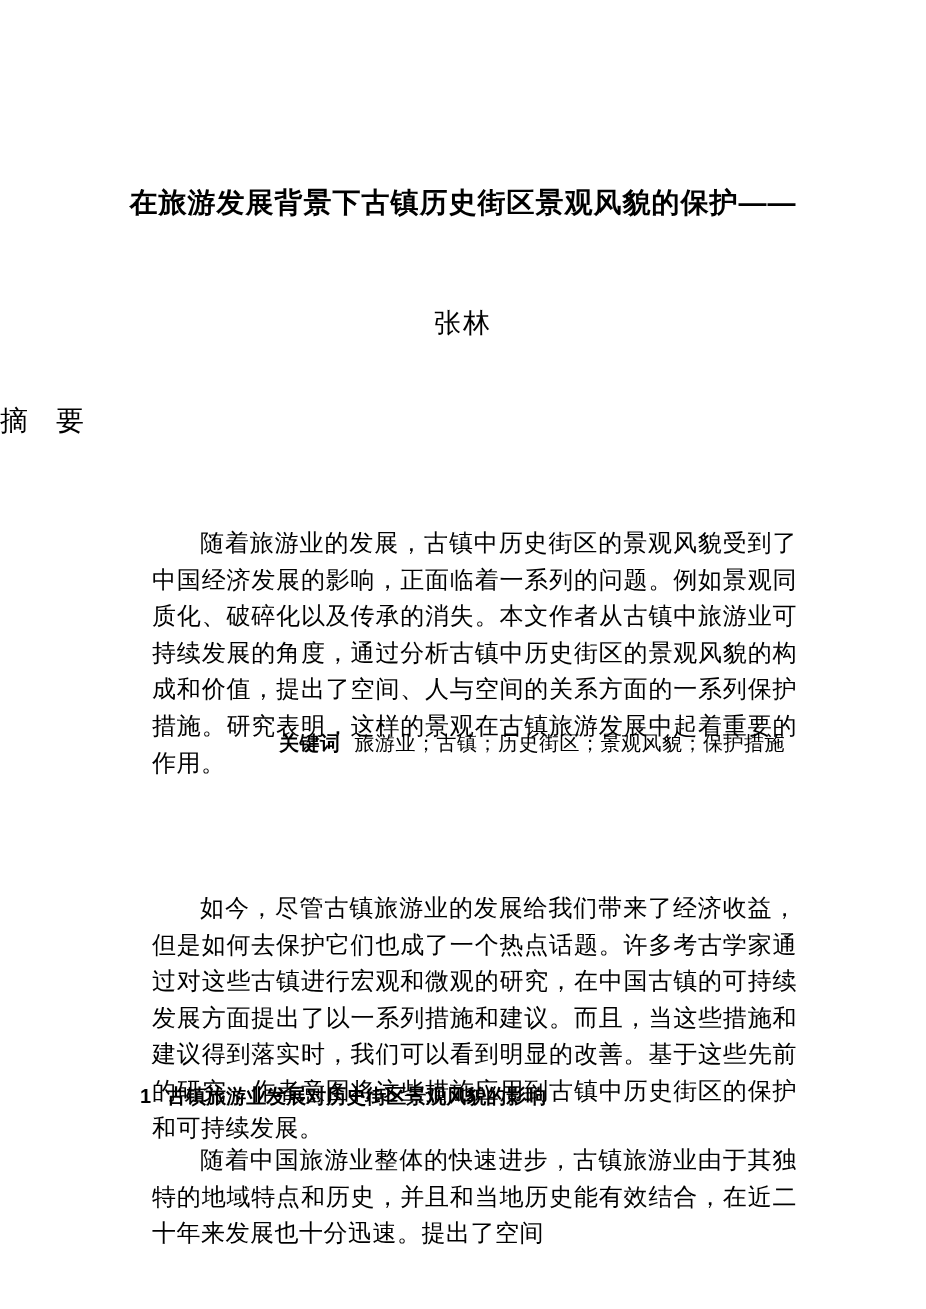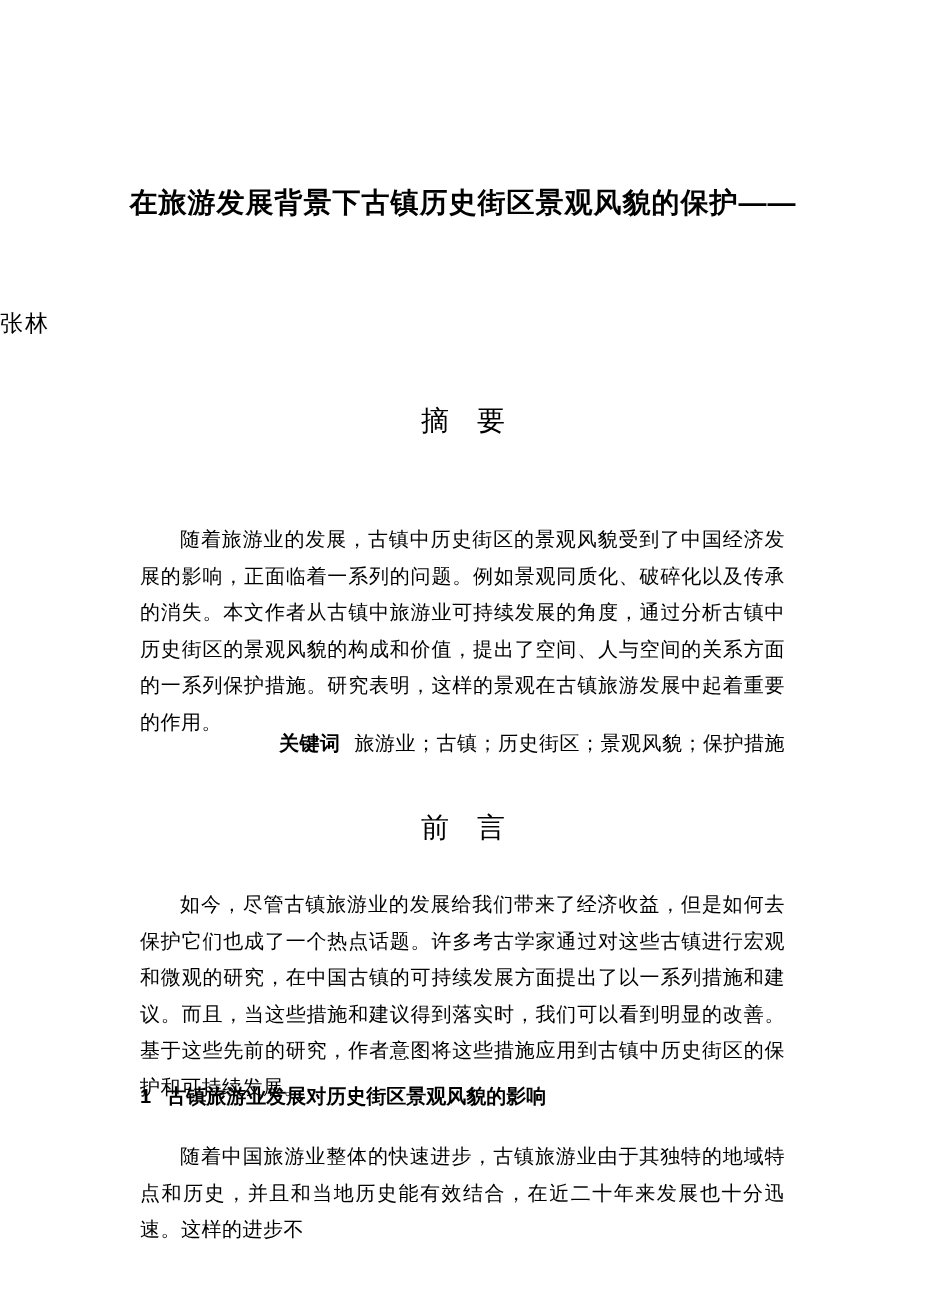--- a/index.html
+++ b/index.html
@@ -26,44 +26,44 @@
     font-weight: bold;
     font-size: 28px;
     line-height: 46px;
     letter-spacing: 1px;
   }
   .doc-author {
     position: absolute;
     top: 306px;
     left: 0;
     right: 0;
-    text-align: left;
+    text-align: center;
     font-family: "Liberation Sans", "DejaVu Sans", sans-serif;
     font-weight: 500;
-    font-size: 23px;
+    font-size: 27px;
     line-height: 34px;
     letter-spacing: 2px;
   }
   .center-heading {
     position: absolute;
     left: 0;
     right: 0;
-    text-align: center;
+    text-align: left;
     font-family: "Liberation Sans", "DejaVu Sans", sans-serif;
     font-weight: 500;
     font-size: 28px;
     line-height: 36px;
   }
   .abstract-heading { top: 403px; }
   .preface-heading  { top: 810px; }
   .body-para {
     position: absolute;
-    left: 140px;
+    left: 152px;
     width: 645px;
-    font-size: 20px;
+    font-size: 24px;
     line-height: 36.6px;
     text-align: justify;
     text-justify: inter-ideograph;
     text-indent: 2em;
     letter-spacing: 0.5px;
   }
   .abstract-para { top: 501px; }
   .preface-para  { top: 866px; font-family: Liberation Serif, serif; }
   .section-para  { top: 1118px; }
   .keywords-line {
@@ -105,23 +105,22 @@
   <div class="doc-author">张林</div>
 
   <div class="center-heading abstract-heading">摘　要</div>
 
   <p class="body-para abstract-para">随着旅游业的发展，古镇中历史街区的景观风貌受到了中国经济发展的影响，正面临着一系列的问题。例如景观同质化、破碎化以及传承的消失。本文作者从古镇中旅游业可持续发展的角度，通过分析古镇中历史街区的景观风貌的构成和价值，提出了空间、人与空间的关系方面的一系列保护措施。研究表明，这样的景观在古镇旅游发展中起着重要的作用。</p>
 
   <div class="keywords-line">
     <span class="keywords-label">关键词</span><span>旅游业；古镇；历史街区；景观风貌；保护措施</span>
   </div>
 
-  <div class="center-heading preface-heading">前　言</div>
 
   <p class="body-para preface-para">如今，尽管古镇旅游业的发展给我们带来了经济收益，但是如何去保护它们也成了一个热点话题。许多考古学家通过对这些古镇进行宏观和微观的研究，在中国古镇的可持续发展方面提出了以一系列措施和建议。而且，当这些措施和建议得到落实时，我们可以看到明显的改善。基于这些先前的研究，作者意图将这些措施应用到古镇中历史街区的保护和可持续发展。</p>
 
   <h2 class="section-heading">
     <span class="section-number">1</span><span>古镇旅游业发展对历史街区景观风貌的影响</span>
   </h2>
 
-  <p class="body-para section-para">随着中国旅游业整体的快速进步，古镇旅游业由于其独特的地域特点和历史，并且和当地历史能有效结合，在近二十年来发展也十分迅速。这样的进步不</p>
+  <p class="body-para section-para">随着中国旅游业整体的快速进步，古镇旅游业由于其独特的地域特点和历史，并且和当地历史能有效结合，在近二十年来发展也十分迅速。提出了空间</p>
 
 </div>
 
 </body></html>

